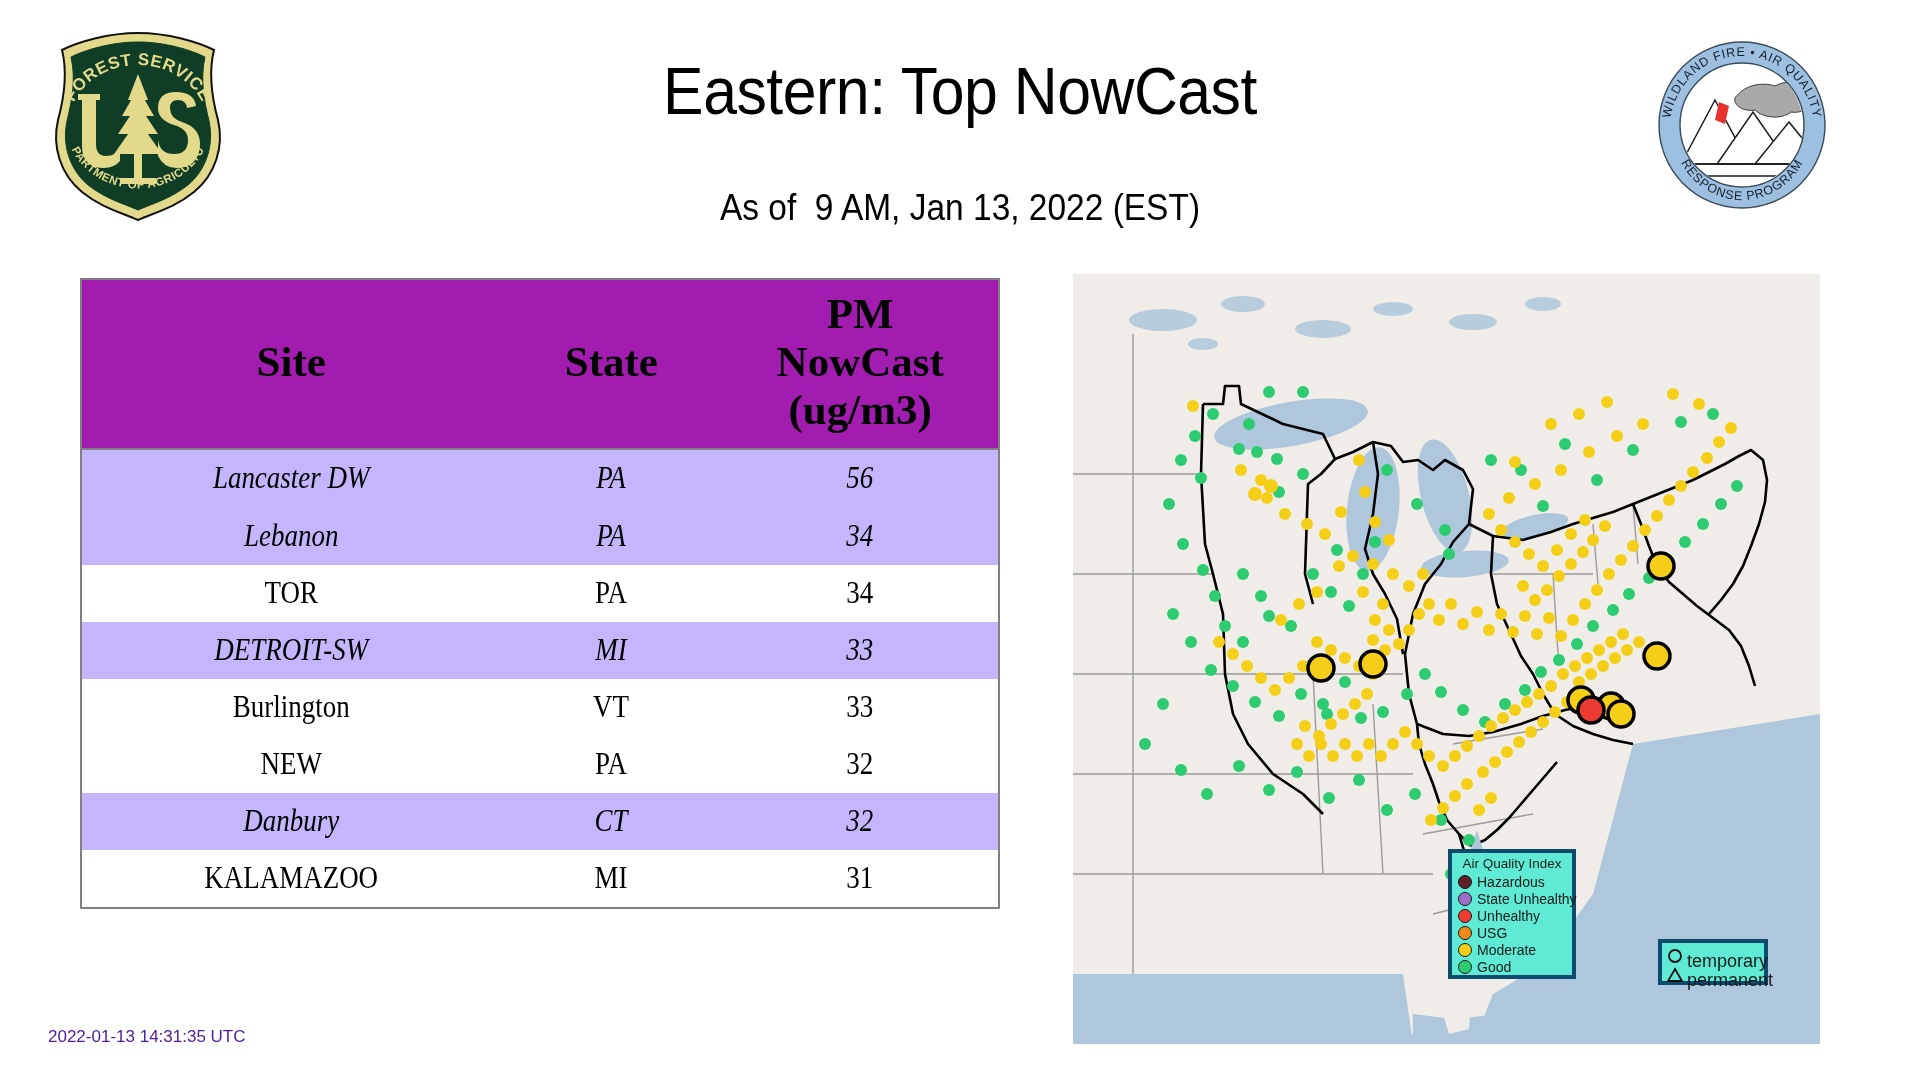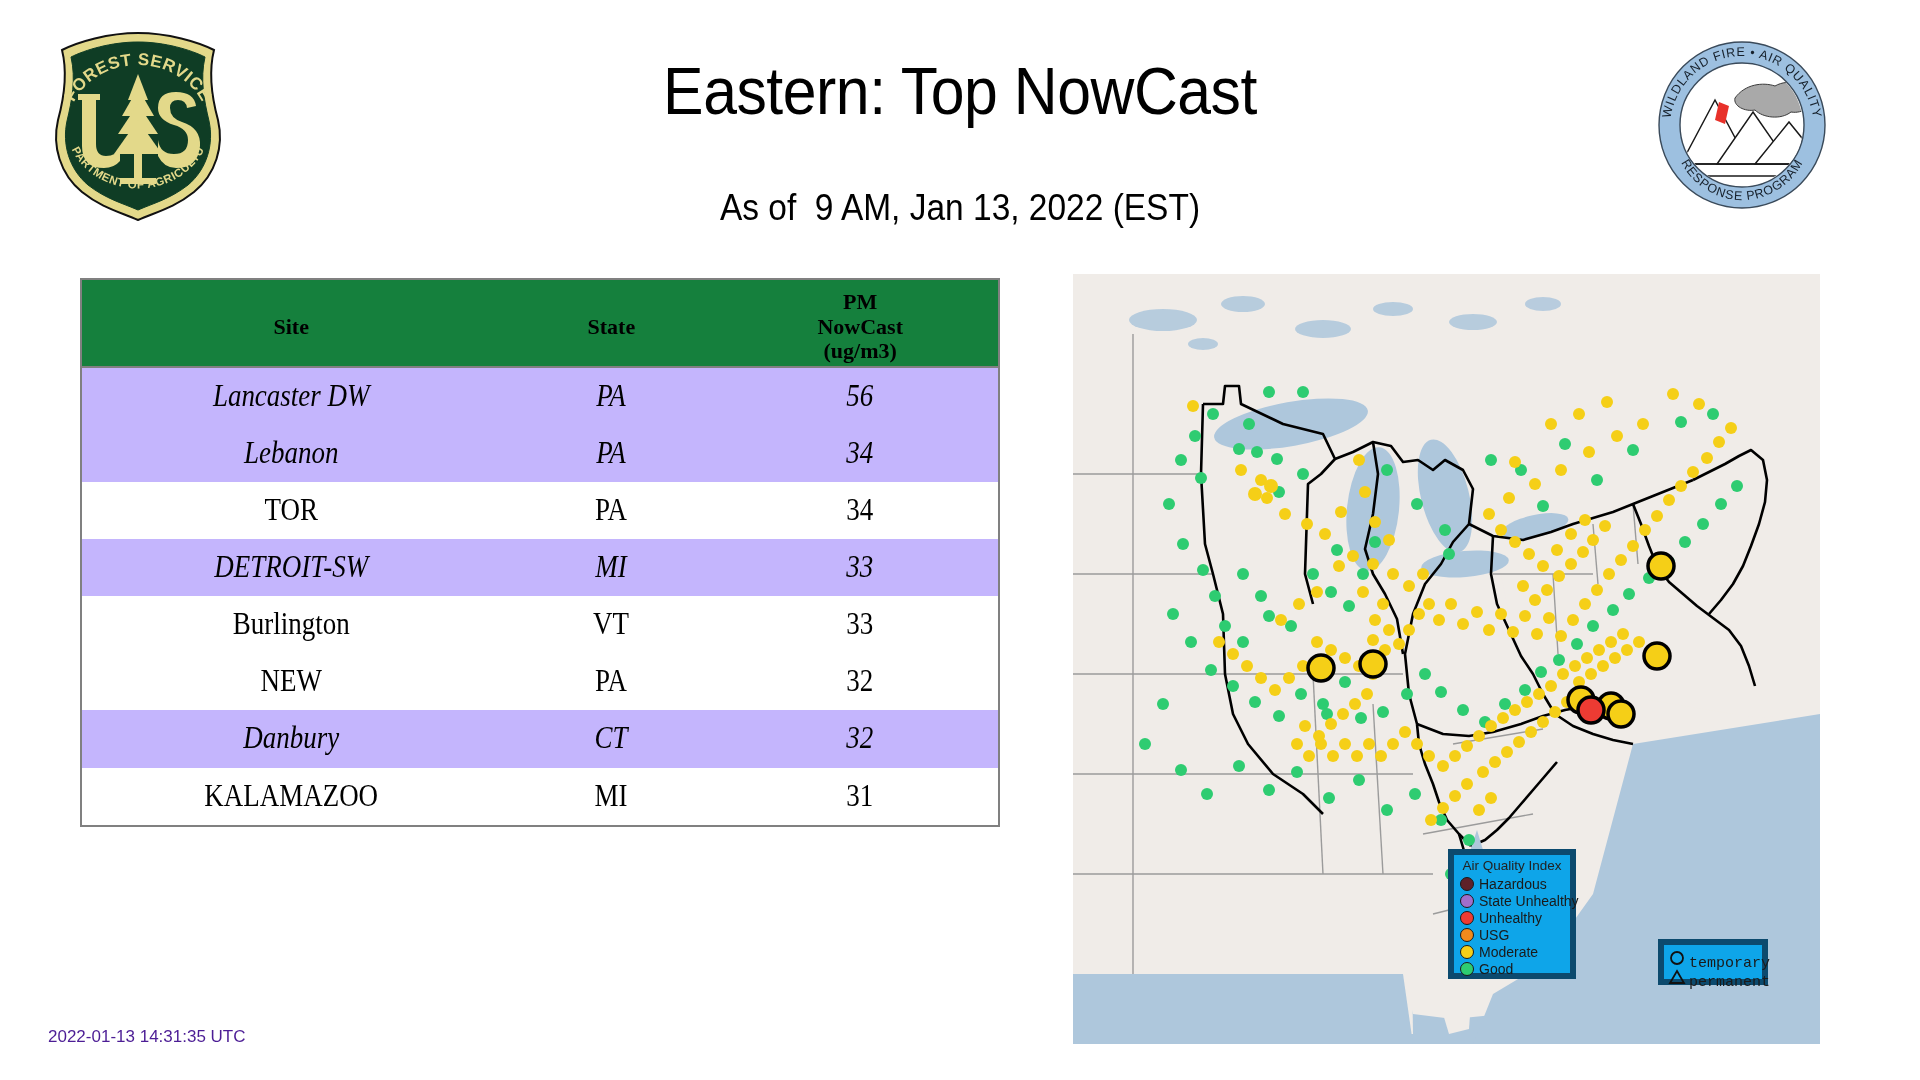--- a/index.html
+++ b/index.html
@@ -72,27 +72,27 @@
     border: 2px solid #808080;
     box-sizing: border-box;
     background: #ffffff;
   }
   table.aq {
     border-collapse: collapse;
     width: 100%;
     table-layout: fixed;
   }
   table.aq th {
-    background: #15803d;
+    background: #a21caf;
     font-family: "Liberation Serif", serif;
     font-weight: bold;
-    font-size: 22px;
+    font-size: 43px;
     color: #000;
     text-align: center;
-    padding: 10px 4px 2px 4px;
+    padding: 10px 4px 14px 4px;
     border-bottom: 2px solid #808080;
     vertical-align: middle;
     line-height: 1.12;
   }
   table.aq th.c-site   { width: 46%; }
   table.aq th.c-state  { width: 24%; }
   table.aq th.c-pm     { width: 30%; }
   table.aq td {
     font-family: "Liberation Serif", serif;
     font-size: 31px;
@@ -113,22 +113,22 @@
     width: 747px;
     height: 770px;
     overflow: hidden;
     background: #cfe0ef;
   }
   #map-svg { display: block; width: 747px; height: 770px; }
 
   
   .legend-box {
     position: absolute;
-    background: #0ea5e9;
-    border: 6px solid #0c4a6e;
+    background: #5eead4;
+    border: 4px solid #0c4a6e;
     box-sizing: border-box;
   }
   #aqi-legend {
     left: 1448px;
     top: 849px;
     width: 128px;
     height: 130px;
     padding: 4px 6px 4px 6px;
   }
   #aqi-legend .legend-title {
@@ -167,23 +167,23 @@
     height: 46px;
     padding: 3px 4px;
   }
   .st-row {
     display: flex;
     align-items: center;
     height: 19px;
   }
   .st-glyph { width: 18px; height: 18px; flex: 0 0 auto; margin-right: 3px; }
   .st-label {
-    font-size: 15px;
+    font-size: 18px;
     color: #1a1a1a;
-    font-family: Liberation Mono, monospace;
+    font-family: Liberation Sans, sans-serif;
     white-space: nowrap;
     margin-top: 12px;
   }
 
   
   #footer-timestamp {
     position: absolute;
     left: 48px;
     top: 1027px;
     font-size: 17px;

